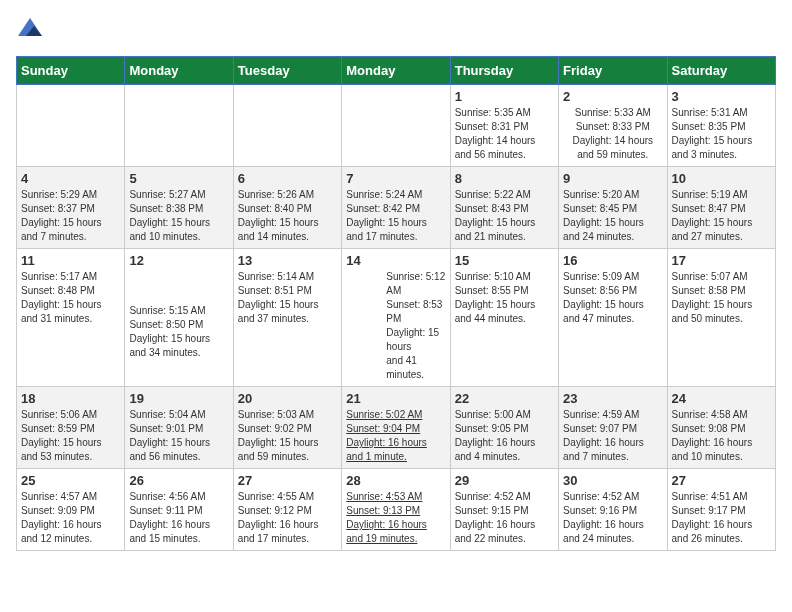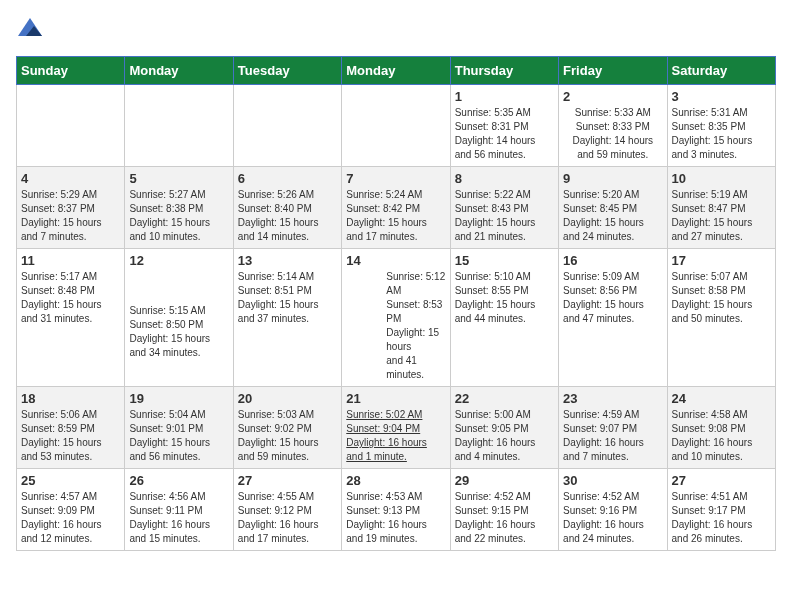--- a/index.html
+++ b/index.html
@@ -323,21 +323,21 @@
         </td>
         <td>
           <span class="day-number">27</span>
           <div class="day-info" style="white-space: pre-line;">Sunrise: 4:55 AM
 Sunset: 9:12 PM
 Daylight: 16 hours
 and 17 minutes.</div>
         </td>
         <td>
           <span class="day-number">28</span>
-          <div class="day-info" style="white-space: pre-line;">Sunrise: 4:53 AM
+          <div class="day-info" style="white-space: pre-line; text-decoration: underline;">Sunrise: 4:53 AM
 Sunset: 9:13 PM
 Daylight: 16 hours
 and 19 minutes.</div>
         </td>
         <td>
           <span class="day-number">29</span>
           <div class="day-info" style="white-space: pre-line;">Sunrise: 4:52 AM
 Sunset: 9:15 PM
 Daylight: 16 hours
 and 22 minutes.</div>

